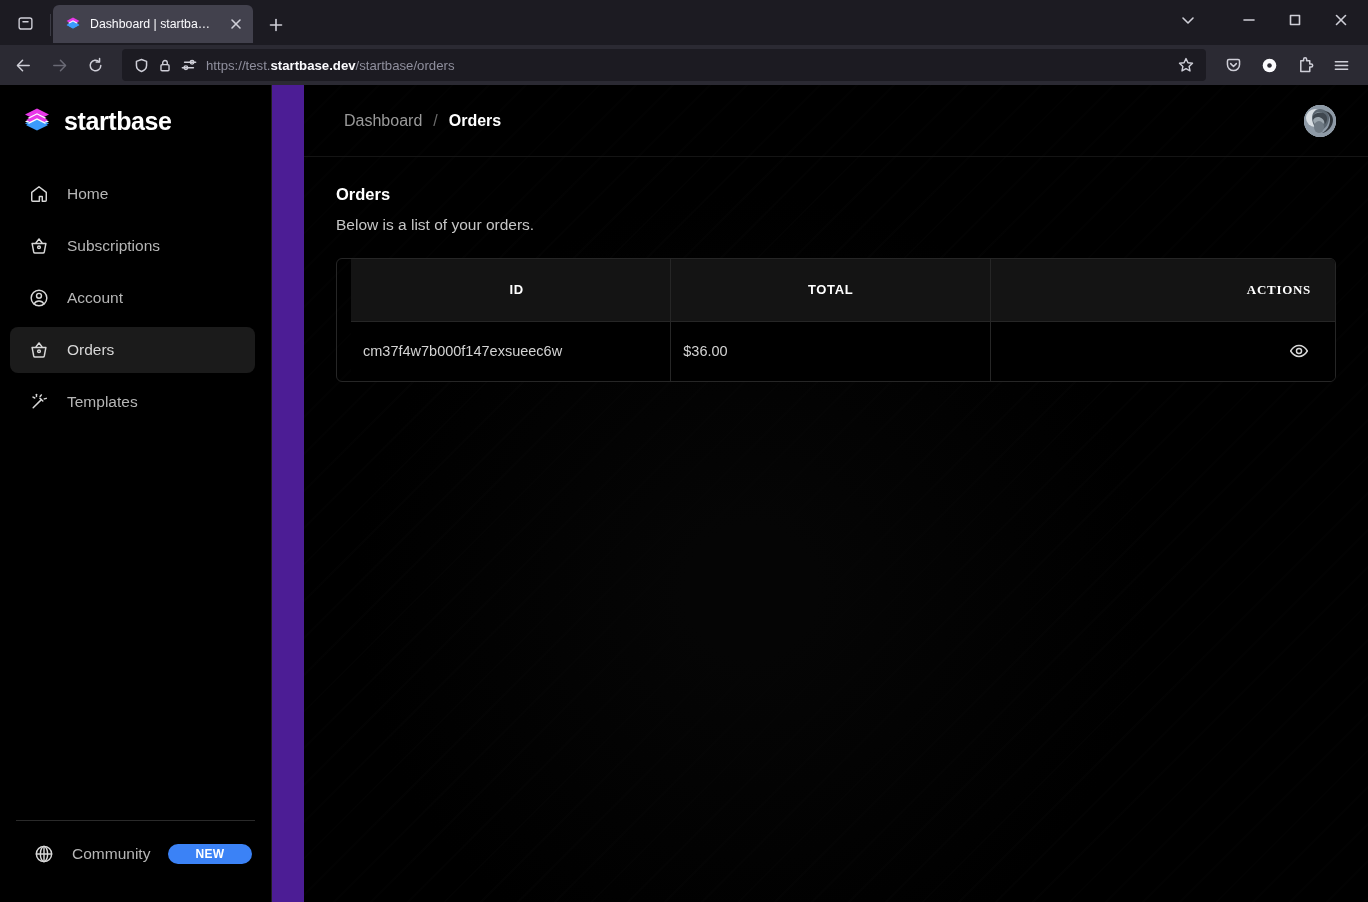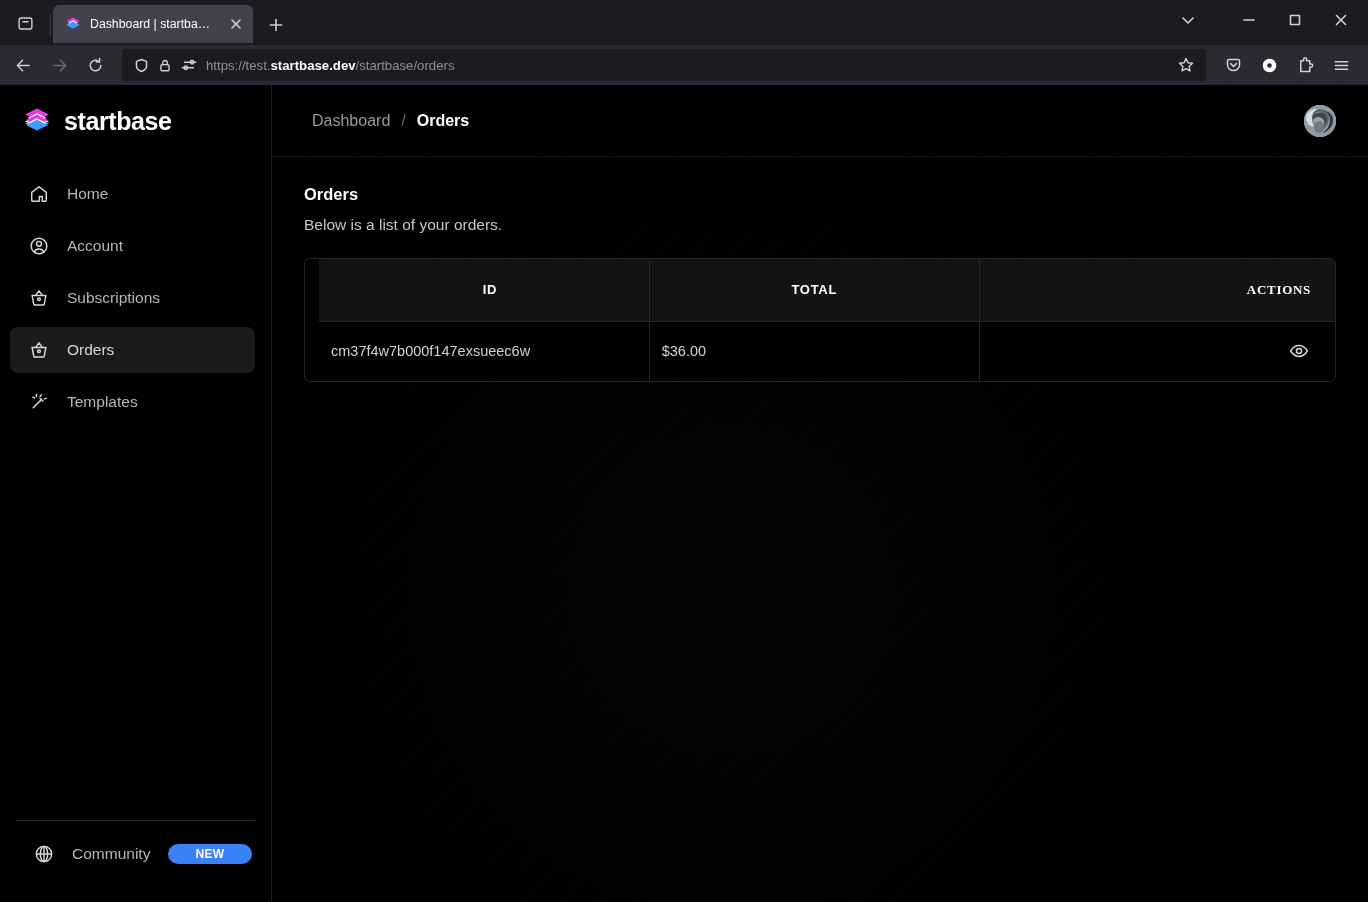--- a/index.html
+++ b/index.html
@@ -60,21 +60,21 @@
     gap: 9px;
   }
   .url-text { flex: 1; font-size: 13.2px; color: #8f8f9d; white-space: nowrap; overflow: hidden; }
   .url-text b { color: #fbfbfe; font-weight: 600; }
   .url-text .scheme { color: #8f8f9d; }
   .star-btn { width: 28px; height: 28px; display: flex; align-items: center; justify-content: center; border-radius: 4px; }
   .toolbar-right { display: flex; align-items: center; gap: 2px; padding-right: 4px; }
   .tbbtn { width: 34px; height: 32px; display: flex; align-items: center; justify-content: center; border-radius: 4px; }
 
   
-  .page { flex: 1; display: flex; background: #4c1d95; position: relative; overflow: hidden; }
+  .page { flex: 1; display: flex; background: #4c1d95; position: relative; overflow: hidden; gap: 32px; }
 
   .sidebar {
     width: 272px; flex: none; background: #000; border-right: 1px solid #1f1f1f;
     display: flex; flex-direction: column; position: relative; z-index: 2;
   }
   .brand { height: 72px; display: flex; align-items: center; gap: 12px; padding: 0 22px; }
   .brand-mark { width: 30px; height: 30px; flex: none; }
   .brand-name { color: #fff; font-size: 25px; font-weight: 700; letter-spacing: -0.4px; }
 
   .nav { padding: 14px 16px 0 10px; display: flex; flex-direction: column; gap: 6px; }
@@ -302,37 +302,37 @@
             <svg width="20" height="20" viewBox="0 0 22 22" class="nav-icon">
                 <path d="M3 9.2 11 3 19 9.2 V18 a1 1 0 0 1-1 1 h-3.4 v-5.2 h-3.2 V19 H4 a1 1 0 0 1-1-1 Z"></path>
               </svg>
           </span>
           <span>Home</span>
         </div>
 
         <div class="nav-item">
           <span class="ic">
             <svg width="20" height="20" viewBox="0 0 22 22" class="nav-icon">
+                <path d="M7.8 7.4 11 3.2 14.2 7.4"></path>
+                <path d="M3.4 8.2 h15.2 l-1.8 9.4 a1.4 1.4 0 0 1-1.4 1.1 H6.6 a1.4 1.4 0 0 1-1.4-1.1 Z"></path>
+                <circle cx="11" cy="12.4" r="1.5"></circle>
+              </svg>
+          </span>
+          <span>Subscriptions</span>
+        </div>
+
+        <div class="nav-item">
+          <span class="ic">
+            <svg width="20" height="20" viewBox="0 0 22 22" class="nav-icon">
                 <circle cx="11" cy="11" r="8.6"></circle>
                 <circle cx="11" cy="8.6" r="2.7"></circle>
                 <path d="M5.6 17.6 a6 6 0 0 1 10.8 0"></path>
               </svg>
           </span>
           <span>Account</span>
-        </div>
-
-        <div class="nav-item">
-          <span class="ic">
-            <svg width="20" height="20" viewBox="0 0 22 22" class="nav-icon">
-                <path d="M7.8 7.4 11 3.2 14.2 7.4"></path>
-                <path d="M3.4 8.2 h15.2 l-1.8 9.4 a1.4 1.4 0 0 1-1.4 1.1 H6.6 a1.4 1.4 0 0 1-1.4-1.1 Z"></path>
-                <circle cx="11" cy="12.4" r="1.5"></circle>
-              </svg>
-          </span>
-          <span>Subscriptions</span>
         </div>
 
         <div class="nav-item active">
           <span class="ic">
             <svg width="20" height="20" viewBox="0 0 22 22" class="nav-icon">
                 <path d="M7.8 7.4 11 3.2 14.2 7.4"></path>
                 <path d="M3.4 8.2 h15.2 l-1.8 9.4 a1.4 1.4 0 0 1-1.4 1.1 H6.6 a1.4 1.4 0 0 1-1.4-1.1 Z"></path>
                 <circle cx="11" cy="12.4" r="1.5"></circle>
               </svg>
           </span>

